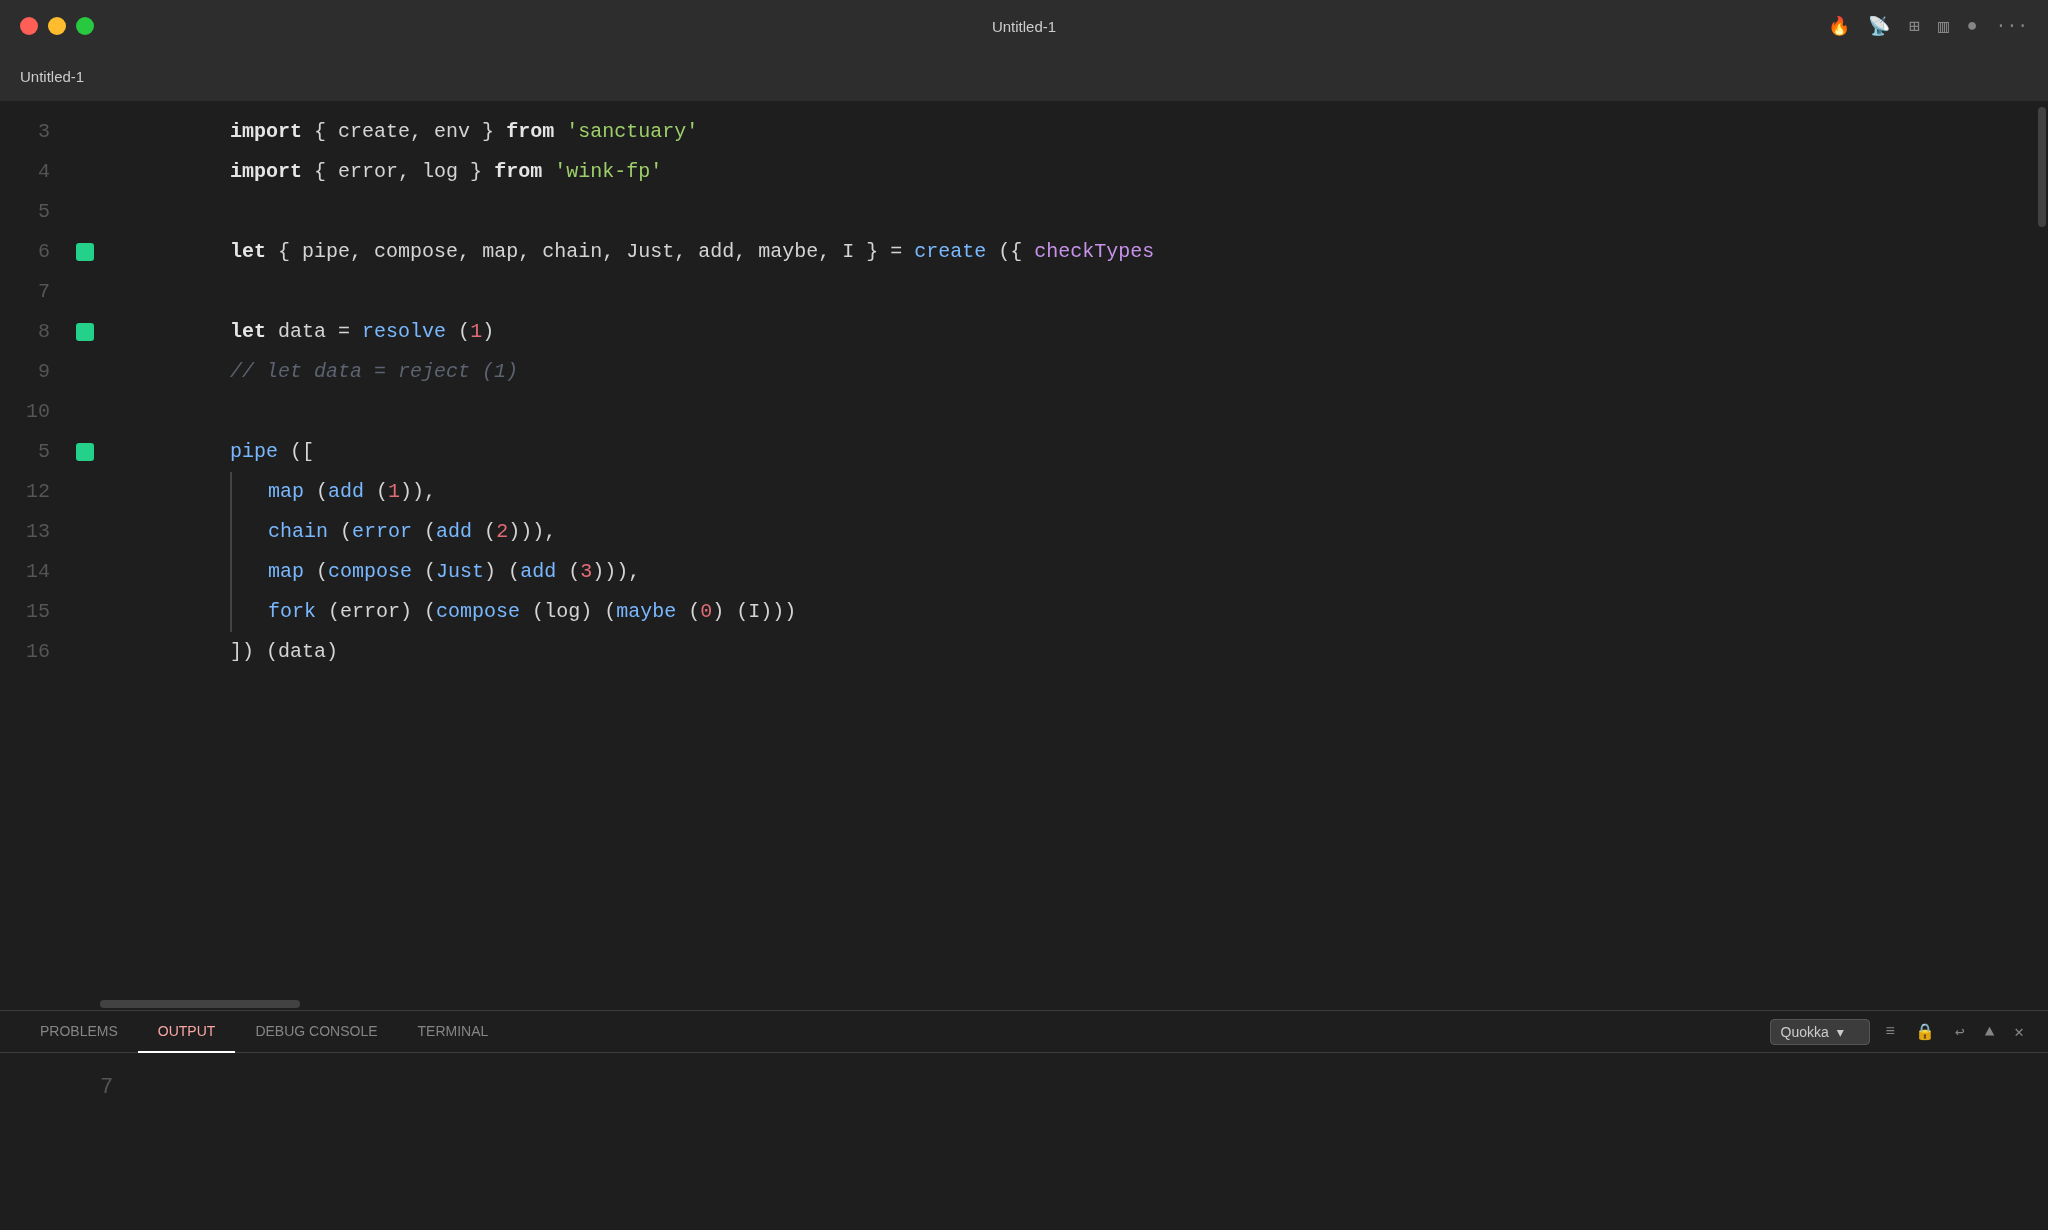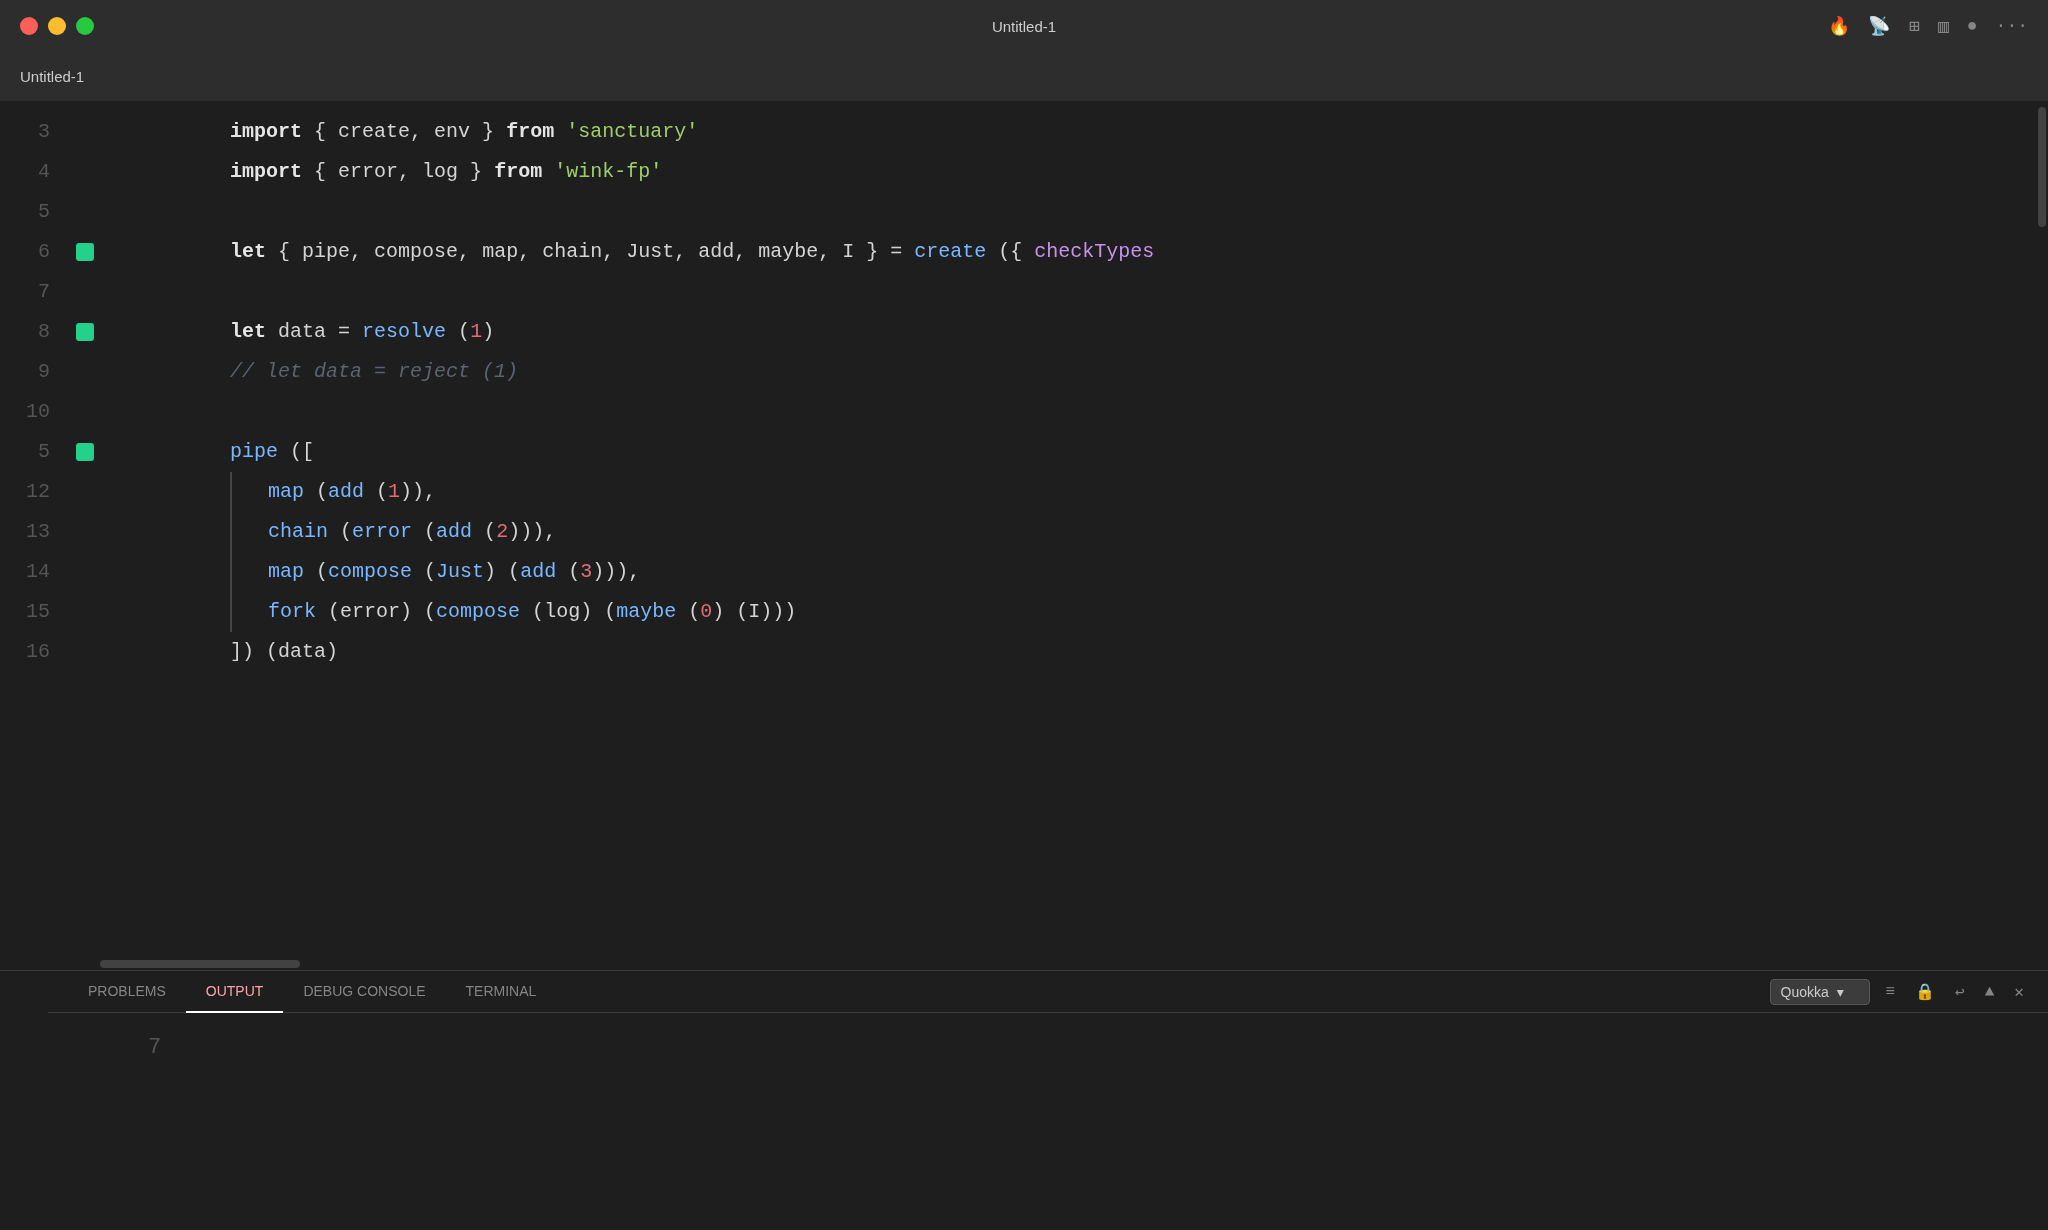--- a/index.html
+++ b/index.html
@@ -175,23 +175,22 @@
       background: #424242;
       border-radius: 4px;
     }
 
     
     .panel {
       background: #1e1e1e;
       border-top: 1px solid #3c3c3c;
       display: flex;
       flex-direction: column;
-      height: 260px;
+      height: 220px;
       flex-shrink: 0;
-      padding-left: 48px;
     }
     .panel-tabs {
       display: flex;
       align-items: center;
       height: 42px;
       border-bottom: 1px solid #3c3c3c;
       padding: 0 20px;
       gap: 0;
     }
     .panel-tab {

